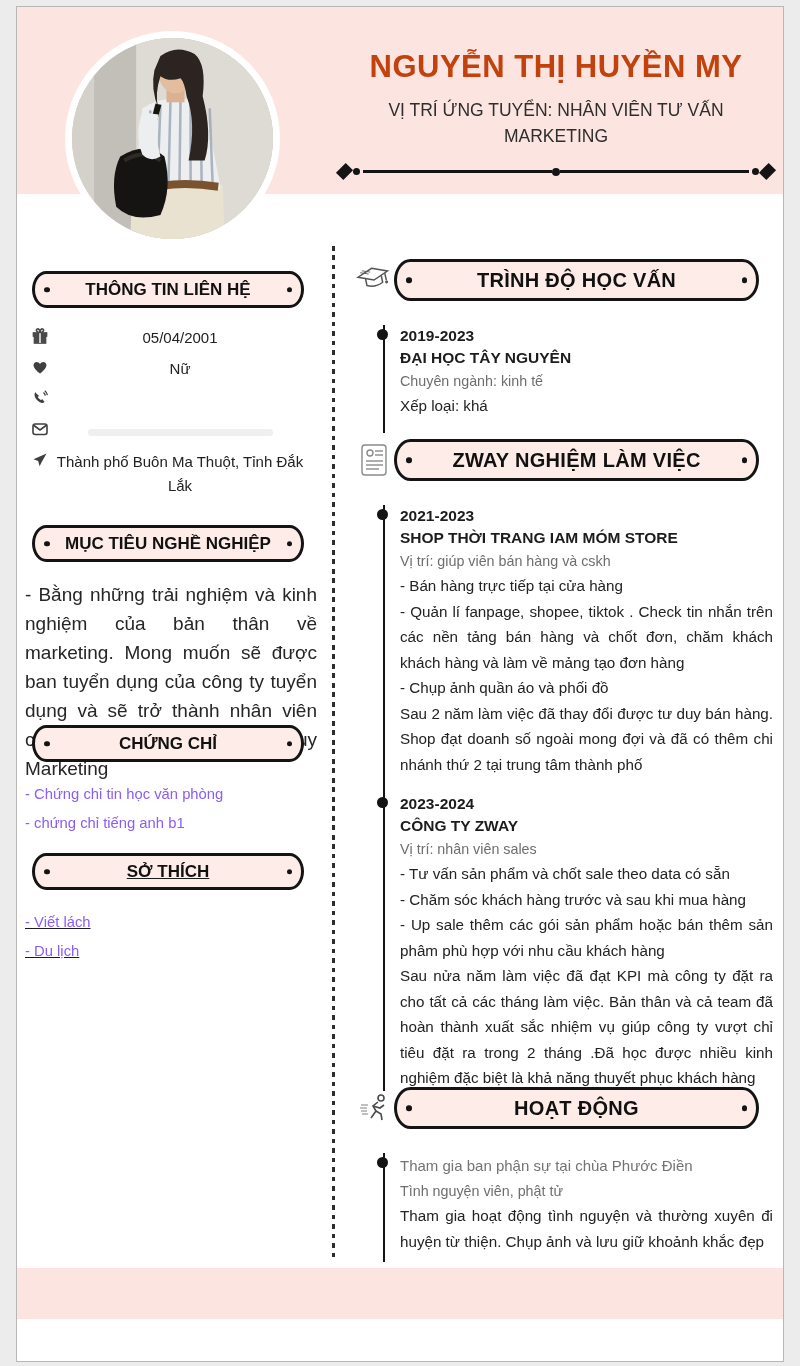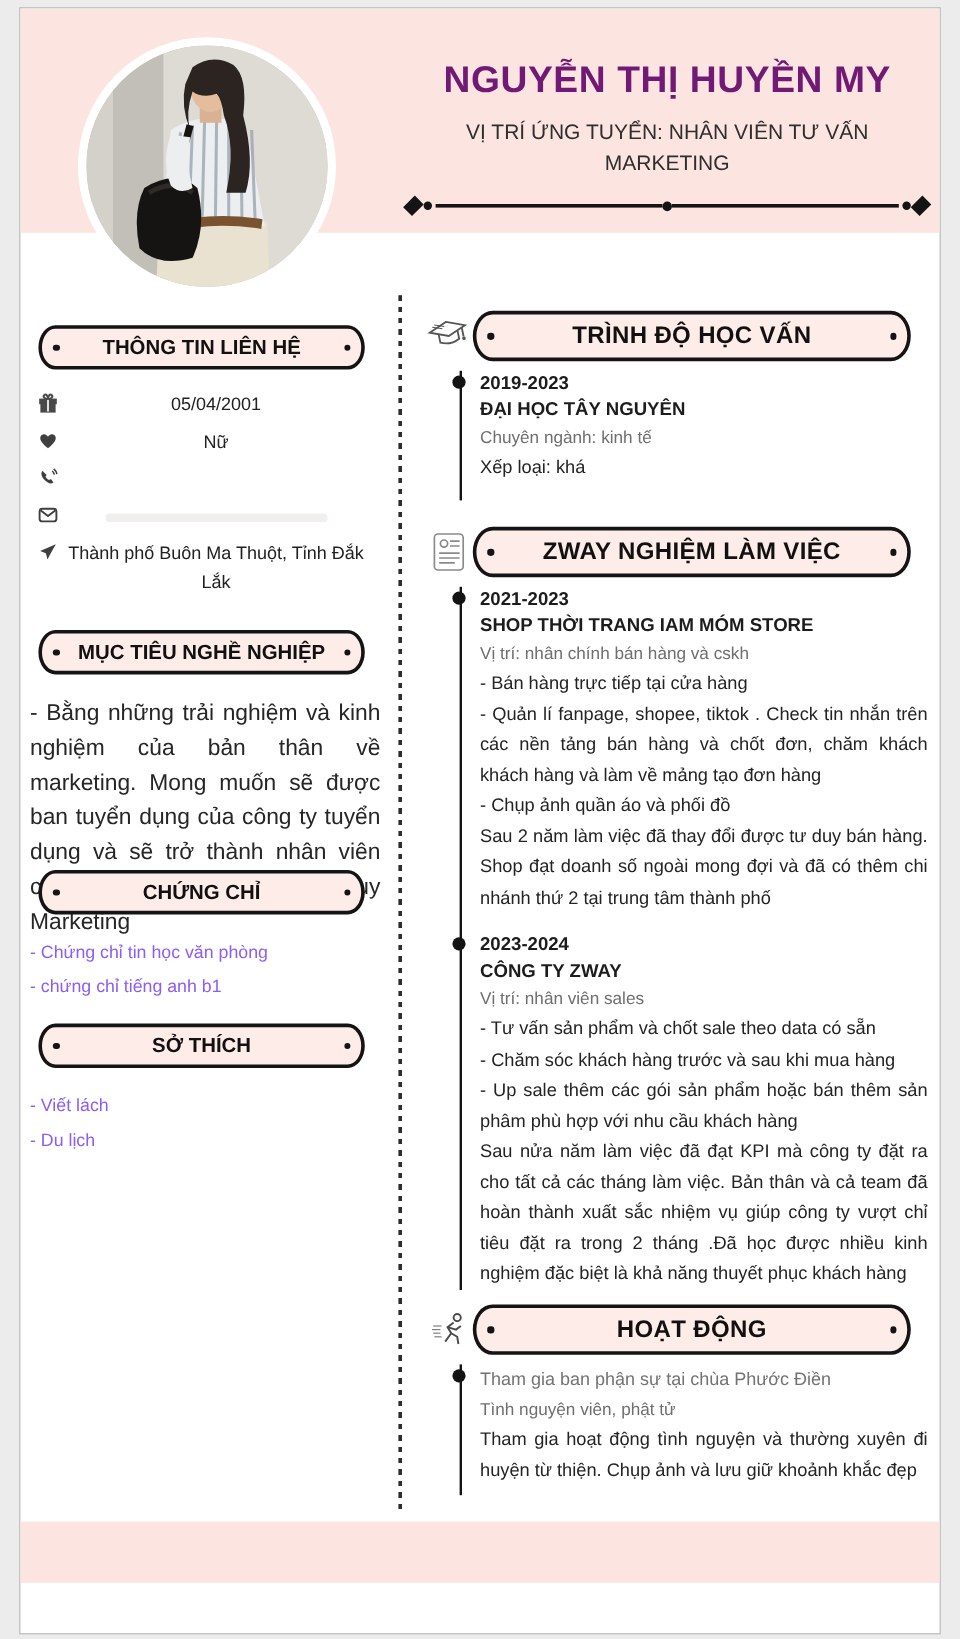--- a/index.html
+++ b/index.html
@@ -6,21 +6,21 @@
   .page{position:relative;width:766px;height:1354px;margin:6px auto 6px;background:#fff;border:1px solid #b7b7b7;overflow:hidden;}
 
   
   .header-band{position:absolute;left:0;top:0;width:100%;height:187px;background:#fce5e0;}
   .footer-band{position:absolute;left:0;top:1261px;width:100%;height:51px;background:#fce5e0;}
 
   .photo-wrap{position:absolute;left:48px;top:24px;width:201px;height:201px;border:7px solid #fff;border-radius:50%;overflow:hidden;background:#cfccc6;}
   .photo-wrap svg{display:block;width:100%;height:100%;}
 
   .head-block{position:absolute;left:322px;top:42px;width:434px;text-align:center;}
-  .head-name{font-size:31px;font-weight:bold;letter-spacing:.5px;color:#701a75;}
+  .head-name{font-size:31px;font-weight:bold;letter-spacing:.5px;color:#c2410c;}
   .head-sub{margin:12px auto 0;max-width:362px;font-size:17.5px;line-height:26px;color:#2e2e2e;}
   .deco-line{display:flex;align-items:center;margin-top:17px;}
   .deco-line .bar{flex:1;height:2.5px;background:#141414;}
   .diamond{width:11px;height:11px;background:#141414;transform:rotate(45deg) scale(.95,1.25);}
   .dot{width:7px;height:7px;border-radius:50%;background:#141414;margin:0 3px;}
   .dot.small{width:8px;height:8px;margin:0;}
 
   
   .divider{position:absolute;left:315px;top:239px;height:1012px;width:2.5px;
     background:repeating-linear-gradient(to bottom,#2d2d2d 0 4.5px,transparent 4.5px 9.5px);}
@@ -40,21 +40,21 @@
   .crow .cval{flex:1;text-align:center;font-size:15px;line-height:24px;padding:1px 10px 0 0;color:#222;}
   .redact{display:inline-block;width:185px;height:7px;border-radius:3px;background:#f1efee;margin-top:8px;}
   .ltext{margin-top:18px;padding:0 2px 0 8px;font-size:19px;line-height:29px;text-align:justify;color:#262626;}
   .litem{padding-left:8px;font-size:14.8px;line-height:29px;color:#8b5cf6;}
 
   
   .rsec{position:absolute;left:337px;width:419px;}
   .sec-head{display:flex;align-items:center;}
   .sec-icon{flex:0 0 40px;width:40px;display:flex;justify-content:center;color:#555;}
   .rpill{flex:1;height:36px;font-size:20px;letter-spacing:.3px;margin-right:14px;border-width:3.5px;border-radius:22px/28px;}
-  .tl{margin-left:29px;margin-top:8px;border-left:2.5px solid #141414;padding-left:15px;}
+  .tl{margin-left:29px;margin-top:24px;border-left:2.5px solid #141414;padding-left:15px;}
   .entry{position:relative;}
   .entry::before{content:'';position:absolute;left:-23px;top:4px;width:11px;height:11px;border-radius:50%;background:#141414;}
   .period{font-size:15.5px;font-weight:bold;line-height:21px;}
   .org{font-size:15.5px;font-weight:bold;line-height:23px;}
   .role{font-size:14.3px;line-height:24px;color:#6e6e6e;}
   .body-line{font-size:15.2px;line-height:25.5px;text-align:justify;color:#232323;margin:0;}
   .entry + .entry{margin-top:16px;}
   .tl.pad-edu{padding-bottom:14px;}
   .tl.pad-act{padding-bottom:8px;}
   .act-title{font-size:15px;line-height:26px;color:#737373;}
@@ -179,21 +179,21 @@
   </div>
 
   <div class="lsec" style="top:718px;">
     <div class="pill lpill">CHỨNG CHỈ</div>
     <div style="margin-top:18px;">
       <div class="litem">- Chứng chỉ tin học văn phòng</div>
       <div class="litem">- chứng chỉ tiếng anh b1</div>
     </div>
   </div>
 
-  <div class="lsec" style="top:846px;">
+  <div class="lsec" style="top:846px;text-decoration:underline;">
     <div class="pill lpill">SỞ THÍCH</div>
     <div style="margin-top:18px;">
       <div class="litem">- Viết lách</div>
       <div class="litem">- Du lịch</div>
     </div>
   </div>
 
   <div class="rsec" style="top:252px;">
     <div class="sec-head">
       <span class="sec-icon">
@@ -230,21 +230,21 @@
           <line x1="7" y1="27" x2="20" y2="27"></line>
         </svg>
       </span>
       <div class="pill rpill">ZWAY NGHIỆM LÀM VIỆC</div>
     </div>
     <div class="tl">
 
       <div class="entry">
         <div class="period">2021-2023</div>
         <div class="org">SHOP THỜI TRANG IAM MÓM STORE</div>
-        <div class="role">Vị trí: nhân chính bán hàng và cskh</div>
+        <div class="role">Vị trí: giúp viên bán hàng và cskh</div>
         <p class="body-line">- Bán hàng trực tiếp tại cửa hàng</p>
         <p class="body-line">- Quản lí fanpage, shopee, tiktok . Check tin nhắn trên các nền tảng bán hàng và chốt đơn, chăm khách khách hàng và làm về mảng tạo đơn hàng</p>
         <p class="body-line">- Chụp ảnh quần áo và phối đồ</p>
         <p class="body-line">Sau 2 năm làm việc đã thay đổi được tư duy bán hàng. Shop đạt doanh số ngoài mong đợi và đã có thêm chi nhánh thứ 2 tại trung tâm thành phố</p>
       </div>
 
       <div class="entry">
         <div class="period">2023-2024</div>
         <div class="org">CÔNG TY ZWAY</div>
         <div class="role">Vị trí: nhân viên sales</div>

